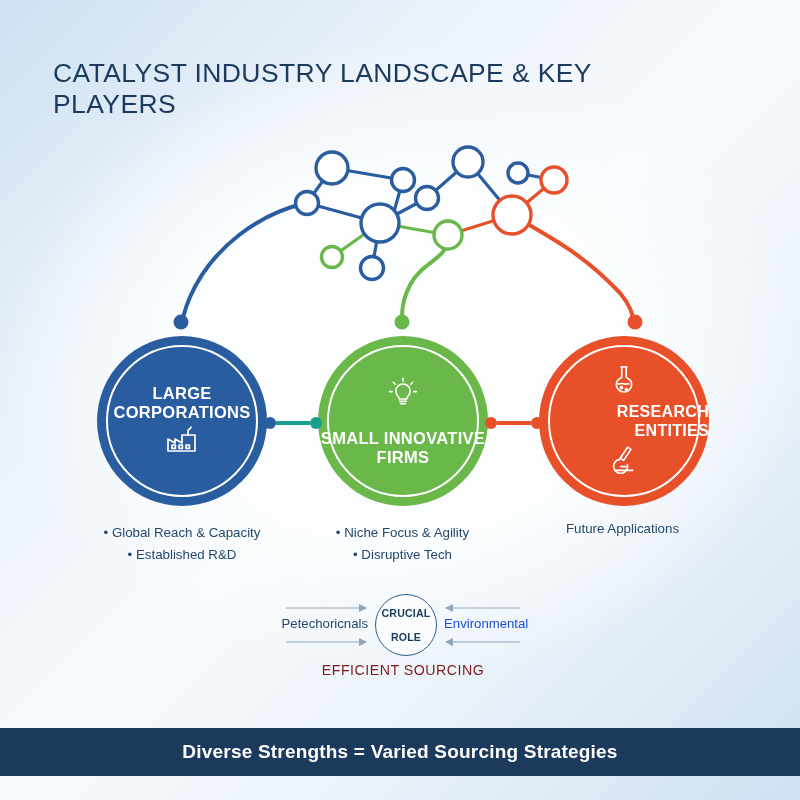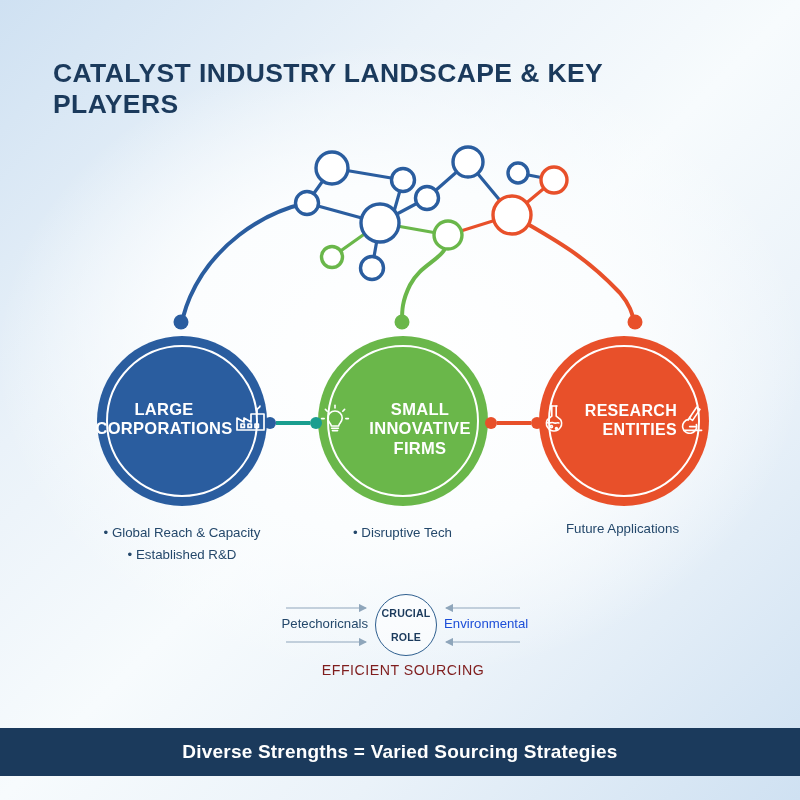--- a/index.html
+++ b/index.html
@@ -9,30 +9,30 @@
     background:
       radial-gradient(ellipse 70% 55% at 50% 45%, #ffffff 0%, #fbfdfe 40%, rgba(255,255,255,0) 72%),
       linear-gradient(135deg, #cfe1f2 0%, #eaf2f9 28%, #f7fbfd 50%, #eaf2f9 72%, #cfe1f2 100%);
     position:relative; overflow:hidden;
   }
   #stage { position:absolute; inset:0; width:800px; height:800px; }
 
   
   #title {
     position:absolute; left:53px; top:58px; width:620px;
-    font-size:26.5px; font-weight:bold; letter-spacing:0.4px;
+    font-size:26.5px; font-weight:normal; letter-spacing:0.4px;
     line-height:1.18; color:#1b3a5c; text-transform:uppercase;
   }
 
   
   #network { position:absolute; left:150px; top:135px; width:560px; height:200px; }
 
   
   .pillar { position:absolute; border-radius:50%; display:flex;
-            flex-direction:row; align-items:center; justify-content:center; }
+            flex-direction:column; align-items:center; justify-content:center; }
   .pillar .ring { position:absolute; border-radius:50%; border:2.5px solid #ffffff; }
   .pillar .ptext {
     position:relative; z-index:3; color:#fff; font-weight:bold;
     text-align:center; text-transform:uppercase; line-height:1.16;
     letter-spacing:0.3px;
   }
   .pillar .picon { position:relative; z-index:3; color:#fff; display:block; }
 
   #pillar-large { left:97px; top:336px; width:170px; height:170px; background:#2a5d9f; }
   #pillar-large .ring { inset:9px; }
@@ -216,20 +216,23 @@
     <div class="b">
       <span>•&nbsp;</span><span>Global Reach &amp; Capacity</span>
     </div>
     <div class="b">
       <span>•&nbsp;</span><span>Established R&amp;D</span>
     </div>
   </div>
 
   <div class="bullets" id="bul-small">
     <div class="b">
+      <span>•&nbsp;</span><span>Niche Focus &amp; Agility</span>
+    </div>
+    <div class="b">
       <span>•&nbsp;</span><span>Disruptive Tech</span>
     </div>
   </div>
 
   <div class="bullets" id="bul-research">
     <div class="b">
       <span>Future Applications</span>
     </div>
   </div>
 

